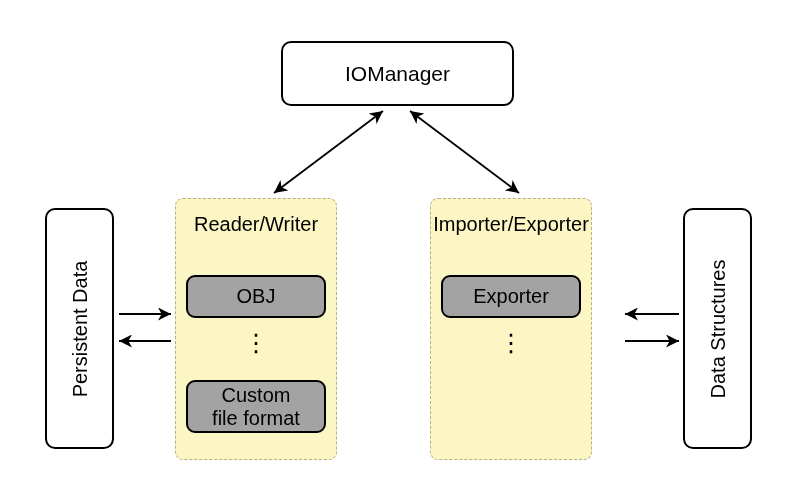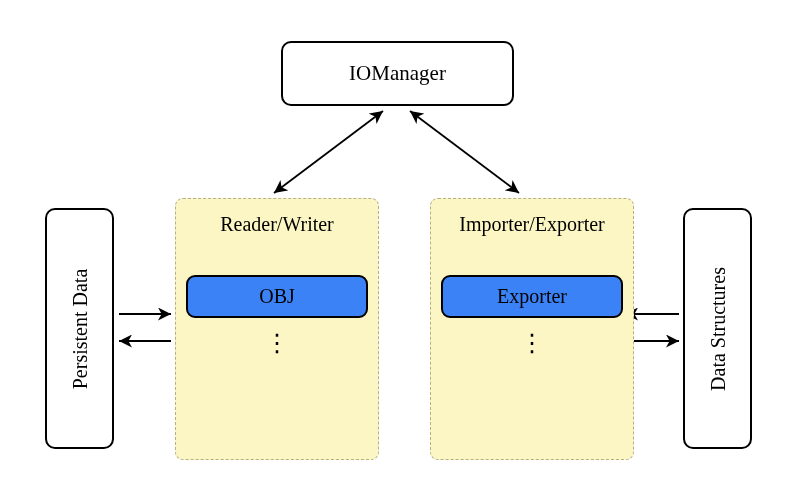--- a/index.html
+++ b/index.html
@@ -1,21 +1,21 @@
 <!DOCTYPE html>
 <html><head>
 <meta charset="utf-8">
 <style>
   html, body { margin: 0; padding: 0; background: #ffffff; }
   .canvas {
     position: relative;
     width: 800px;
     height: 489px;
     background: #ffffff;
-    font-family: Liberation Serif, serif;
+    font-family: Liberation Sans, sans-serif;
     color: #000000;
     overflow: hidden;
   }
   svg.arrows {
     position: absolute;
     left: 0; top: 0;
     width: 800px; height: 489px;
     pointer-events: none;
   }
   svg.arrows line { stroke: #000000; stroke-width: 1.8; }
@@ -37,38 +37,38 @@
   .node.side.right { left: 683px; }
   .vtext {
     position: absolute; left: 50%; top: 50%;
     transform: translate(-50%, -50%) rotate(-90deg);
     white-space: nowrap;
   }
 
   .group {
     position: absolute;
     top: 198px;
-    width: 204px; height: 262px;
+    width: 162px; height: 262px;
     background: #fbf6c3;
     border: 1.6px dashed #b6b088;
     border-radius: 8px;
     box-sizing: border-box;
   }
   .group.gleft  { left: 175px; }
   .group.gright { left: 430px; }
   .gtitle {
     position: absolute;
     top: 14px; left: 0; right: 0;
     text-align: center;
     font-size: 20px;
   }
   .inode {
     position: absolute;
     left: 10px; right: 10px;
-    background: #3b82f6;
+    background: #a3a3a3;
     border: 2px solid #000000;
     border-radius: 9px;
     box-sizing: border-box;
     display: flex; align-items: center; justify-content: center;
     font-size: 20px;
     text-align: center;
   }
   .inode.n1 { top: 76px;  height: 43px; }
   .inode.n2 { top: 181px; height: 53px; }
   .ml { white-space: pre-line; line-height: 1.15; }
@@ -111,20 +111,24 @@
   <div class="node side right">
     <span class="vtext">Data Structures</span>
   </div>
 
   <div class="group gleft">
     <div class="gtitle">Reader/Writer</div>
     <div class="inode n1">
       <span>OBJ</span>
     </div>
     <div class="dots">⋮</div>
+    <div class="inode n2">
+      <span class="ml">Custom
+file format</span>
+    </div>
   </div>
 
   <div class="group gright">
     <div class="gtitle">Importer/Exporter</div>
     <div class="inode n1">
       <span>Exporter</span>
     </div>
     <div class="dots">⋮</div>
   </div>
 

